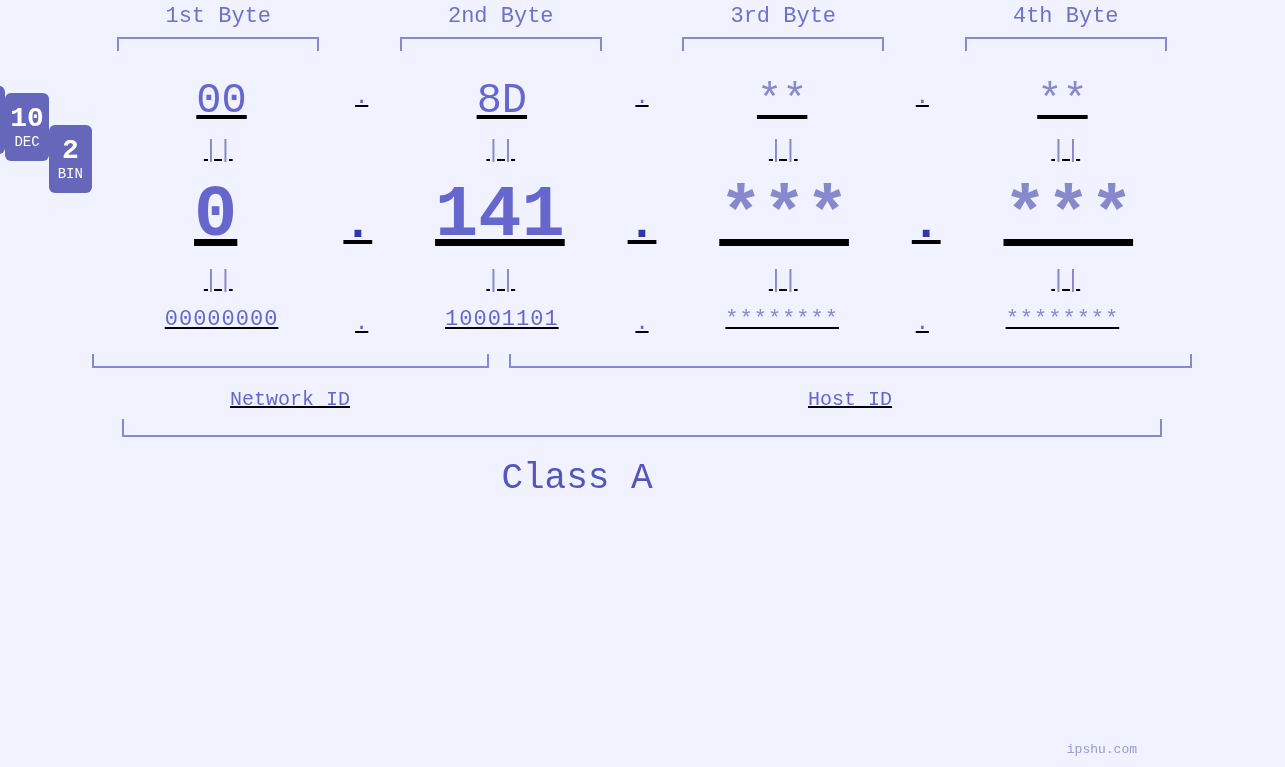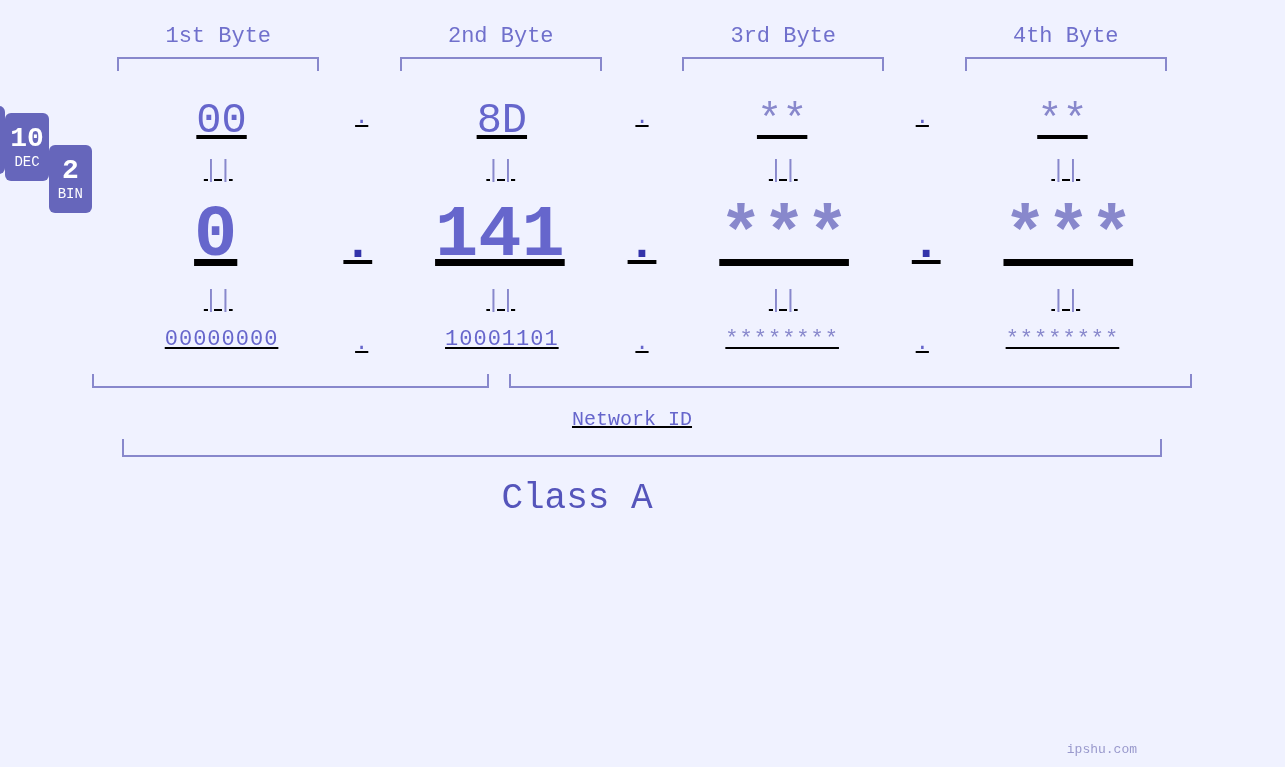--- a/index.html
+++ b/index.html
@@ -12,21 +12,21 @@
       position: relative;
     }
 
     .main-container {
       width: 1154px;
       height: 767px;
       position: relative;
       display: flex;
       flex-direction: column;
       align-items: center;
-      padding-top: 24px;
+      padding-top: 4px;
     }
 
     .byte-header {
       flex: 1;
       text-align: center;
       color: #7070cc;
       font-size: 22px;
       font-family: 'Courier New', Courier, monospace;
       padding-bottom: 8px;
     }
@@ -291,20 +291,21 @@
         <div style="flex:2.2; height:14px; border-bottom:2px solid #8888cc; border-left:2px solid #8888cc; border-right:2px solid #8888cc;"></div>
 
         <div style="width:20px;"></div>
 
         <div style="flex:3.8; height:14px; border-bottom:2px solid #8888cc; border-left:2px solid #8888cc; border-right:2px solid #8888cc;"></div>
       </div>
 
       <div style="display:flex; width:100%; margin-top:20px;">
         <div style="flex:2.2; text-align:center; color:#6666cc; font-size:20px;">Network ID</div>
         <div style="width:20px;"></div>
+        <div style="flex:3.8; text-align:center; color:#6666cc; font-size:20px;">Host ID</div>
       </div>
 
     </div>
   </div>
 
   <div style="width:1040px; margin-left:130px; height:18px; border-bottom:2px solid #8888cc; border-left:2px solid #8888cc; border-right:2px solid #8888cc; margin-top:8px;"></div>
 
   <div class="class-label">Class A</div>
 
   <div class="watermark">ipshu.com</div>

